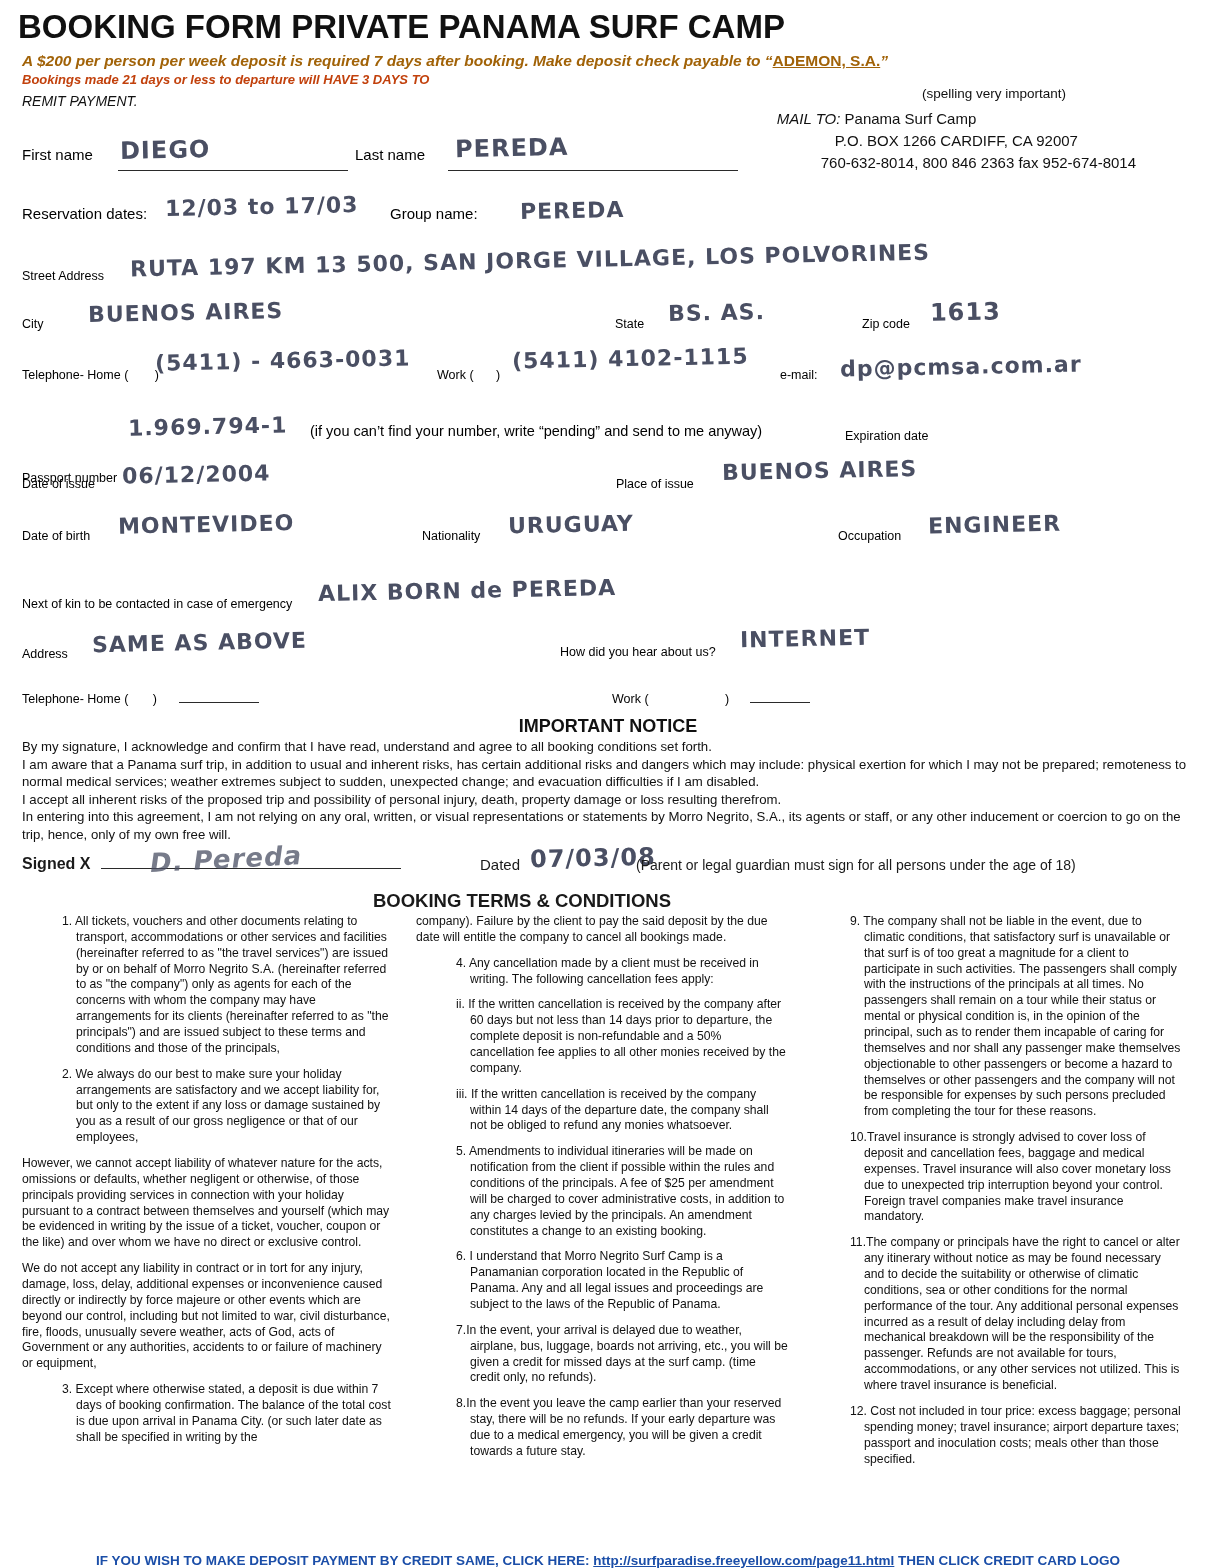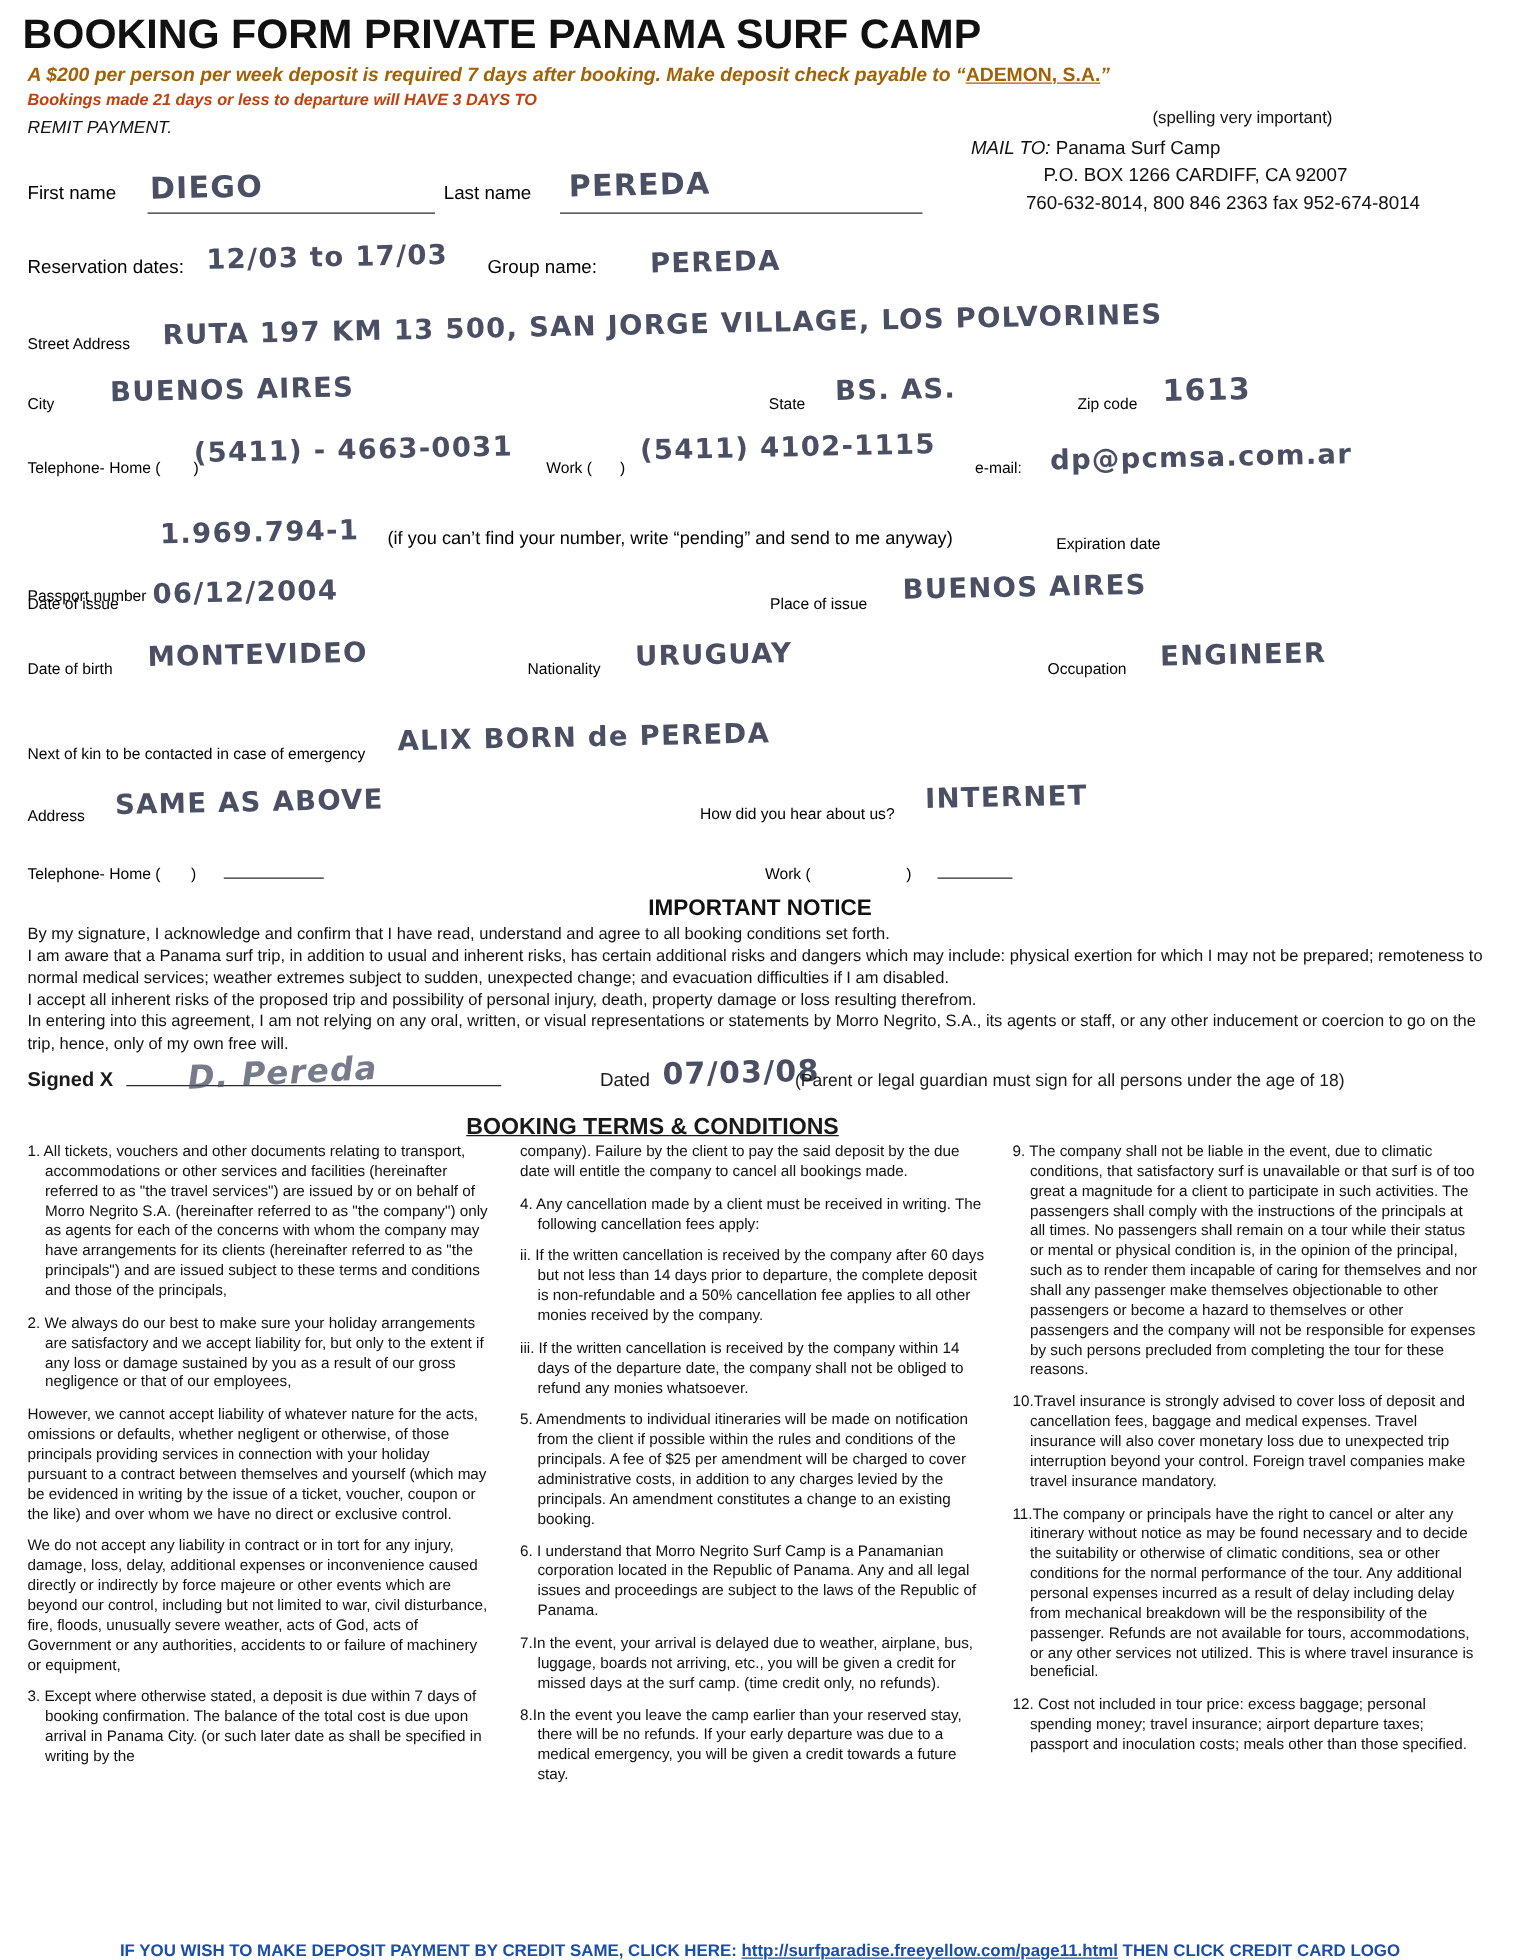--- a/index.html
+++ b/index.html
@@ -53,21 +53,21 @@
 
   
   .section-title { text-align:center; font-size:18px; font-weight:bold; color:#111; }
   .notice-body { font-size:13.2px; line-height:1.33; color:#111; }
 
   
   .terms-title { text-align:center; font-size:18.5px; font-weight:bold; margin-top:4px; }
   .cols { display:flex; gap:22px; padding:0 22px; margin-top:6px; }
   .col { width:372px; font-size:12.2px; line-height:1.30; color:#111; }
   .col p { margin:0 0 10px 0; }
-  .col .ind { padding-left:14px; text-indent:-14px; }
+  .col .ind { padding-left:14px; text-indent:-14px;margin-left:40px; }
 
   
   .footer {
     position:absolute; left:0; bottom:8px; width:1216px; text-align:center;
     font-size:13.5px; font-weight:bold; color:#1b4ea8;
   }
   .footer a { color:#1b4ea8; text-decoration:underline; }
 
   .sigline { display:inline-block; border-bottom:1px solid #2a2a2a; height:14px; }
 </style>
@@ -231,21 +231,21 @@
   <div class="row hand h24" style="left:150px; top:836px; font-style:italic; transform:rotate(-3deg); font-size:26px; opacity:.75;">D. Pereda</div>
 
   <div class="row" style="left:480px; top:848px;">
     <span style="font-size:15px;">Dated</span>
   </div>
   <div class="row hand h24" style="left:530px; top:836px;">07/03/08</div>
   <div class="row" style="left:636px; top:848px;">
     <span style="font-size:14px;">(Parent or legal guardian must sign for all persons under the age of 18)</span>
   </div>
 
-  <div class="row" style="left:0; top:878px; width:1044px;text-decoration:underline;">
+  <div class="row" style="left:0; top:878px; width:1044px;">
     <div class="terms-title">BOOKING TERMS &amp; CONDITIONS</div>
   </div>
 
   <div class="row" style="left:0; top:900px; width:1216px;">
     <div class="cols">
       <div class="col">
         <p class="ind">1. All tickets, vouchers and other documents relating to transport, accommodations or other services and facilities (hereinafter referred to as "the travel services") are issued by or on behalf of Morro Negrito S.A. (hereinafter referred to as "the company") only as agents for each of the concerns with whom the company may have arrangements for its clients (hereinafter referred to as "the principals") and are issued subject to these terms and conditions and those of the principals,</p>
         <p class="ind">2. We always do our best to make sure your holiday arrangements are satisfactory and we accept liability for, but only to the extent if any loss or damage sustained by you as a result of our gross negligence or that of our employees,</p>
         <p>However, we cannot accept liability of whatever nature for the acts, omissions or defaults, whether negligent or otherwise, of those principals providing services in connection with your holiday  pursuant to a contract between themselves and yourself (which may be evidenced in writing by the issue of a ticket, voucher, coupon or the like) and over  whom we have no direct or exclusive control.</p>
         <p>We do not accept any liability in contract or in tort for any injury, damage, loss, delay, additional expenses or inconvenience caused directly or indirectly by force majeure or other events which are beyond our control, including but not limited to war, civil disturbance, fire, floods, unusually severe weather, acts of God, acts of Government or any authorities, accidents to or failure of machinery or equipment,</p>

